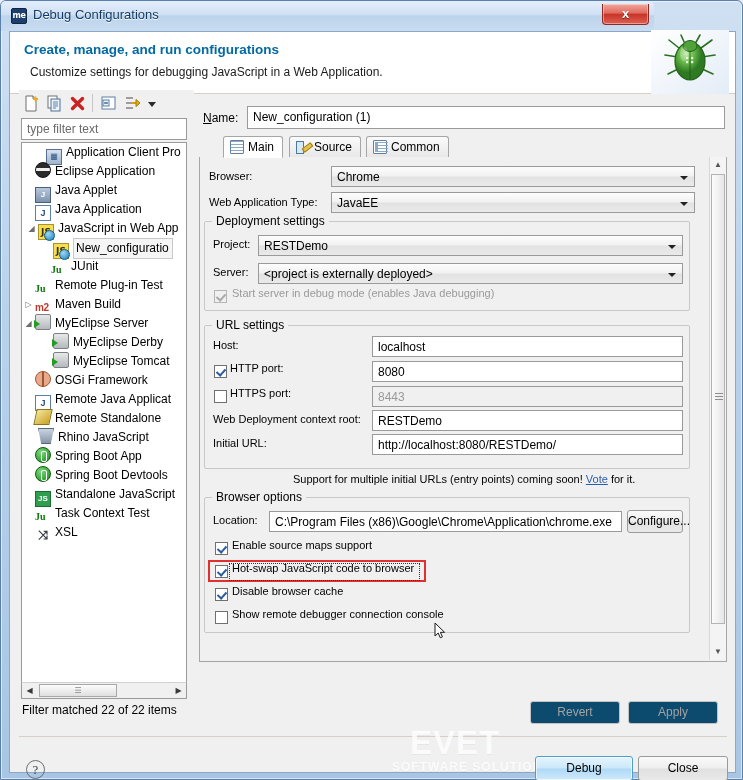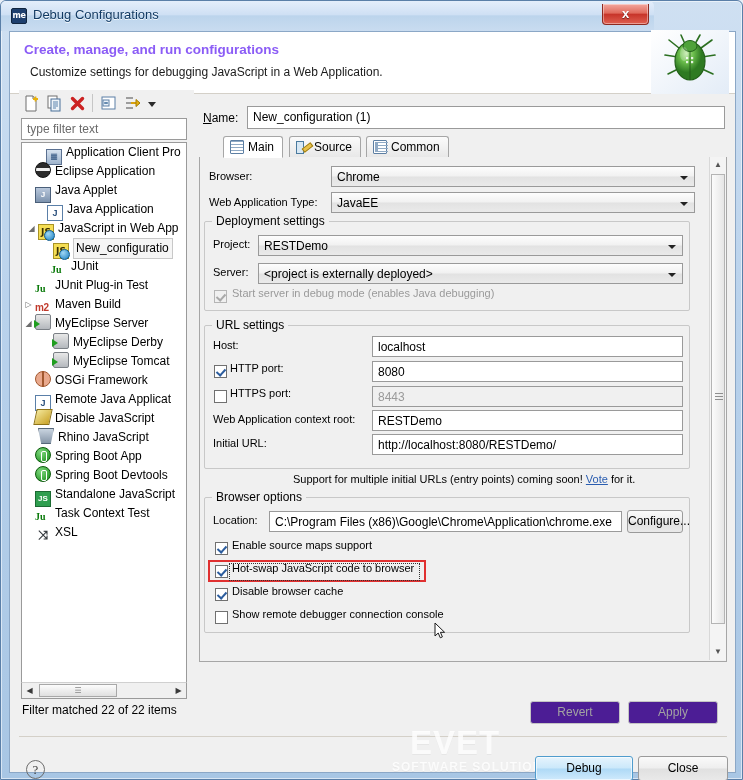--- a/index.html
+++ b/index.html
@@ -77,21 +77,21 @@
   
   .banner {
     position: absolute; left: 0; top: 0;
     width: 725px; height: 62px;
     background: #ffffff;
     border-bottom: 1px solid #d4d0c8;
   }
   .banner-title {
     position: absolute; left: 14px; top: 10px;
     font-size: 13.5px; font-weight: bold;
-    color: #8b5cf6;
+    color: #0369a1;
   }
   .banner-sub {
     position: absolute; left: 20px; top: 33px;
     font-size: 12px; color: #1a1a1a;
   }
   .banner-bug {
     position: absolute; right: 6px; top: -2px;
     width: 78px; height: 64px;
   }
 
@@ -474,21 +474,21 @@
     position: absolute;
     height: 23px;
     background: linear-gradient(to bottom,#fafafa 0%,#eeeeee 48%,#e0e0e0 52%,#e9e9e9 100%);
     border: 1px solid #9a9a9a;
     border-radius: 3px;
     font-size: 12px; color: #000;
     text-align: center;
     line-height: 21px;
     cursor: pointer;
   }
-  .btn.disabled { color: #a2a2a2; border-color: #c4c4c4; background: #4c1d95; }
+  .btn.disabled { color: #a2a2a2; border-color: #c4c4c4; background: #0c4a6e; }
   .btn.default {
     background: linear-gradient(to bottom,#e6f4fd 0%,#cbe8fa 48%,#aed9f6 52%,#cfeafc 100%);
     border: 1px solid #4f9ccd;
     box-shadow: 0 0 0 1px rgba(255,255,255,.6) inset;
   }
 
   .link { color: #2a5db0; text-decoration: underline; cursor: pointer; }
 
   
   .focus-ring {
@@ -676,32 +676,32 @@
         </div>
       </div>
 
       <div class="filter-box">type filter text</div>
 
       <div class="tree-area">
         <div id="tree-rows">
             <div class="tree-row" style="padding-left: 11px;"><span class="tr-arrow">&nbsp;</span><span class="tr-icon ic-appclient">▦</span><span class="tr-label">Application Client Pro</span></div>
             <div class="tree-row" style="padding-left: 0px;"><span class="tr-arrow">&nbsp;</span><span class="tr-icon ic-eclipse"></span><span class="tr-label">Eclipse Application</span></div>
             <div class="tree-row" style="padding-left: 0px;"><span class="tr-arrow">&nbsp;</span><span class="tr-icon ic-applet">J</span><span class="tr-label">Java Applet</span></div>
-            <div class="tree-row" style="padding-left: 12px; text-decoration: underline;"><span class="tr-arrow">&nbsp;</span><span class="tr-icon ic-java">J</span><span class="tr-label">Java Application</span></div>
+            <div class="tree-row" style="padding-left: 0px; text-decoration: underline;"><span class="tr-arrow">&nbsp;</span><span class="tr-icon ic-java">J</span><span class="tr-label">Java Application</span></div>
             <div class="tree-row" style="padding-left: 3px;"><span class="tr-arrow">◢</span><span class="tr-icon ic-js">JS</span><span class="tr-label">JavaScript in Web App</span></div>
             <div class="tree-row selected" style="padding-left: 18px;"><span class="tr-arrow">&nbsp;</span><span class="tr-icon ic-js">JS</span><span class="tr-label">New_configuratio</span></div>
             <div class="tree-row" style="padding-left: 16px;"><span class="tr-arrow">&nbsp;</span><span class="tr-icon ic-junit">Ju</span><span class="tr-label">JUnit</span></div>
-            <div class="tree-row" style="padding-left: 0px;"><span class="tr-arrow">&nbsp;</span><span class="tr-icon ic-junit">Ju</span><span class="tr-label">JUnit Plug-in Test</span></div>
+            <div class="tree-row" style="padding-left: 0px;"><span class="tr-arrow">&nbsp;</span><span class="tr-icon ic-junit">Ju</span><span class="tr-label">Remote Plug-in Test</span></div>
             <div class="tree-row" style="padding-left: 0px;"><span class="tr-arrow">▷</span><span class="tr-icon ic-m2">m2</span><span class="tr-label">Maven Build</span></div>
             <div class="tree-row" style="padding-left: 0px;"><span class="tr-arrow">◢</span><span class="tr-icon ic-server"></span><span class="tr-label">MyEclipse Server</span></div>
             <div class="tree-row" style="padding-left: 18px;"><span class="tr-arrow">&nbsp;</span><span class="tr-icon ic-server"></span><span class="tr-label">MyEclipse Derby</span></div>
             <div class="tree-row" style="padding-left: 18px;"><span class="tr-arrow">&nbsp;</span><span class="tr-icon ic-server"></span><span class="tr-label">MyEclipse Tomcat</span></div>
             <div class="tree-row" style="padding-left: 0px;"><span class="tr-arrow">&nbsp;</span><span class="tr-icon ic-osgi"></span><span class="tr-label">OSGi Framework</span></div>
             <div class="tree-row" style="padding-left: 0px;"><span class="tr-arrow">&nbsp;</span><span class="tr-icon ic-java">J</span><span class="tr-label">Remote Java Applicat</span></div>
-            <div class="tree-row" style="padding-left: 0px;"><span class="tr-arrow">&nbsp;</span><span class="tr-icon ic-remotejs"></span><span class="tr-label">Disable JavaScript</span></div>
+            <div class="tree-row" style="padding-left: 0px;"><span class="tr-arrow">&nbsp;</span><span class="tr-icon ic-remotejs"></span><span class="tr-label">Remote Standalone</span></div>
             <div class="tree-row" style="padding-left: 3px;"><span class="tr-arrow">&nbsp;</span><span class="tr-icon ic-rhino"></span><span class="tr-label">Rhino JavaScript</span></div>
             <div class="tree-row" style="padding-left: 0px;"><span class="tr-arrow">&nbsp;</span><span class="tr-icon ic-spring"></span><span class="tr-label">Spring Boot App</span></div>
             <div class="tree-row" style="padding-left: 0px;"><span class="tr-arrow">&nbsp;</span><span class="tr-icon ic-spring"></span><span class="tr-label">Spring Boot Devtools</span></div>
             <div class="tree-row" style="padding-left: 0px;"><span class="tr-arrow">&nbsp;</span><span class="tr-icon ic-standalone">JS</span><span class="tr-label">Standalone JavaScript</span></div>
             <div class="tree-row" style="padding-left: 0px;"><span class="tr-arrow">&nbsp;</span><span class="tr-icon ic-junit">Ju</span><span class="tr-label">Task Context Test</span></div>
             <div class="tree-row" style="padding-left: 0px;"><span class="tr-arrow">&nbsp;</span><span class="tr-icon ic-xsl">⤨</span><span class="tr-label">XSL</span></div>
           </div>
       </div>
 
       <div class="tree-hscroll">
@@ -765,21 +765,21 @@
             <div class="txt" style="left:167px;top:10px;width:311px">localhost</div>
 
             <div class="cb checked" style="left:9px;top:39px"></div>
             <div class="lbl" style="left:25px;top:36px">HTTP port:</div>
             <div class="txt" style="left:167px;top:35px;width:311px">8080</div>
 
             <div class="cb" style="left:9px;top:64px"></div>
             <div class="lbl" style="left:25px;top:61px">HTTPS port:</div>
             <div class="txt disabled" style="left:167px;top:60px;width:311px">8443</div>
 
-            <div class="lbl" style="left:8px;top:87px">Web Application context root:</div>
+            <div class="lbl" style="left:8px;top:87px">Web Deployment context root:</div>
             <div class="txt" style="left:167px;top:84px;width:311px">RESTDemo</div>
 
             <div class="lbl" style="left:8px;top:111px">Initial URL:</div>
             <div class="txt" style="left:167px;top:108px;width:311px">http://localhost:8080/RESTDemo/</div>
           </div>
 
           <div class="lbl" style="left:93px;top:316px">
             <span>Support for multiple initial URLs (entry points) coming soon! </span><span class="link">Vote</span><span> for it.</span>
           </div>
 

